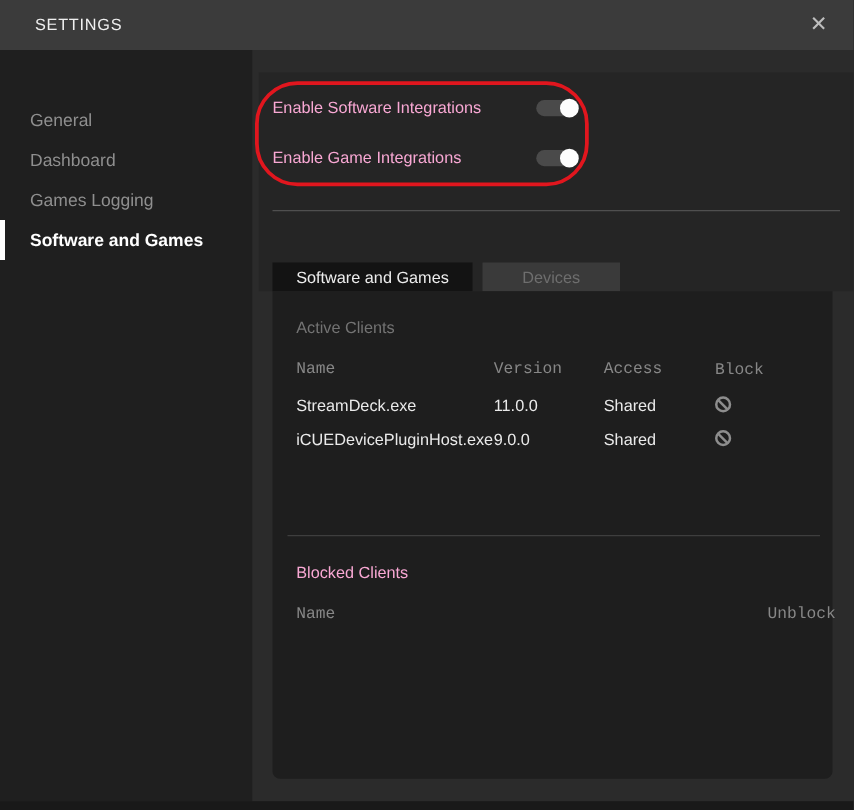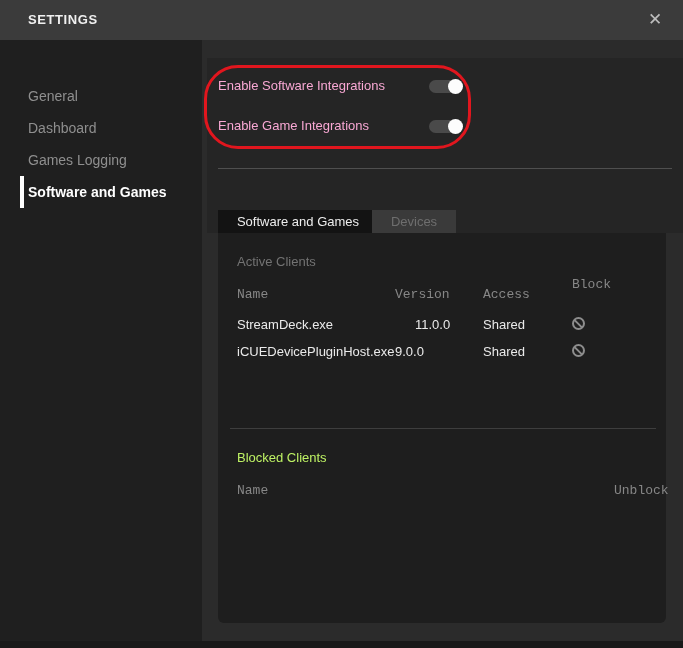--- a/index.html
+++ b/index.html
@@ -2,53 +2,53 @@
 <html><head>
 <meta charset="utf-8">
 <style>
   html,body{margin:0;padding:0;background:#2b2b2b;}
   *{box-sizing:border-box;font-family:"Liberation Sans",sans-serif;}
   .window{position:relative;width:683px;height:648px;background:#2b2b2b;overflow:hidden;}
 
   
   .titlebar{position:absolute;left:0;top:0;width:683px;height:40px;background:#3b3b3b;}
   .titlebar .title{position:absolute;left:28px;top:0;height:40px;line-height:40px;
-    color:#f0f0f0;font-size:13px;font-weight:bold;letter-spacing:.6px;}
+    color:#f0f0f0;font-size:13px;font-weight:normal;letter-spacing:.6px;}
   .close-btn{position:absolute;right:10px;top:2px;width:36px;height:36px;
     color:#bdbdbd;font-size:17px;line-height:36px;text-align:center;cursor:pointer;}
 
   
   .sidebar{position:absolute;left:0;top:40px;width:202px;height:601px;background:#1f1f1f;padding-top:40px;}
-  .side-item{position:relative;height:32px;line-height:32px;padding-left:8px;
-    font-size:14px;color:#8f8f8f;cursor:pointer;margin-left:20px;}
+  .side-item{position:relative;height:32px;line-height:32px;padding-left:24px;
+    font-size:14px;color:#8f8f8f;cursor:pointer;}
   .side-item.active{color:#ffffff;font-weight:bold;}
   .side-item .indicator{position:absolute;left:0;top:0;width:4px;height:32px;background:#ffffff;}
 
   
   .content{position:absolute;left:202px;top:40px;width:481px;height:601px;background:#2b2b2b;}
 
   .top-section{position:absolute;left:5px;top:18px;width:476px;height:175px;background:#252525;}
   .toggle-row{position:absolute;left:11px;width:454px;height:20px;}
   .toggle-row .lbl{position:absolute;left:0;top:0;font-size:13px;color:#f9a8d4;line-height:16px;}
   .toggle{position:absolute;left:211px;top:2px;width:32px;height:13px;border-radius:7px;
     background:#4a4a4a;cursor:pointer;}
   .toggle .knob{position:absolute;right:-2px;top:-1px;width:15px;height:15px;border-radius:50%;background:#fdfdfd;}
   .divider-top{position:absolute;left:11px;top:110px;width:454px;height:1px;background:#4f4f4f;}
 
   .tabs{position:absolute;left:11px;bottom:0;height:23px;}
   .tab{position:absolute;top:0;height:23px;line-height:23px;text-align:center;font-size:13px;cursor:pointer;}
   .tab.active{left:0;width:160px;background:#131313;color:#ededed;}
-  .tab.inactive{left:154px;width:84px;background:#3a3a3a;color:#6e6e6e;}
+  .tab.inactive{left:168px;width:110px;background:#3a3a3a;color:#6e6e6e;}
 
   
   .panel{position:absolute;left:16px;top:193px;width:448px;height:390px;background:#1e1e1e;
     border-radius:0 0 6px 6px;}
   .section-title{position:absolute;left:19px;font-size:13px;}
   .section-title.green{top:21px;color:#737373;}
-  .section-title.red{top:217px;color:#bef264;}
+  .section-title.red{top:217px;color:#f9a8d4;}
   .hdr{position:absolute;font-size:13px;color:#878787;font-family:Liberation Mono, monospace;}
   .cell{position:absolute;font-size:13px;color:#eaeaea;white-space:nowrap;}
   .c-name{left:19px;}.c-version{left:177px;}.c-access{left:265px;}.c-block{left:354px;}
   .divider-panel{position:absolute;left:12px;top:195px;width:426px;height:1px;background:#3e3e3e;}
 
   .block-icon{position:absolute;left:354px;width:13px;height:13px;border:2px solid #8d8d8d;
     border-radius:50%;cursor:pointer;}
   .block-icon::before{content:"";position:absolute;left:-1px;top:3.5px;width:11px;height:2px;
     background:#8d8d8d;transform:rotate(45deg);}
 
@@ -107,25 +107,25 @@
       </div>
     </div>
 
     <div class="panel">
 
       <div class="section-title green">Active Clients</div>
 
       <div class="hdr c-name" style="top:54px;">Name</div>
       <div class="hdr c-version" style="top:54px;">Version</div>
       <div class="hdr c-access" style="top:54px;">Access</div>
-      <div class="hdr c-block" style="top:44px;">Block</div>
+      <div class="hdr c-block" style="top:55px;">Block</div>
 
       <div>
         <div class="cell c-name" style="top:84px;">StreamDeck.exe</div>
-        <div class="cell c-version" style="top:84px;margin-left:20px;">11.0.0</div>
+        <div class="cell c-version" style="top:84px;">11.0.0</div>
         <div class="cell c-access" style="top:84px;">Shared</div>
         <span class="block-icon" style="top:84px;"></span>
       </div>
 
       <div>
         <div class="cell c-name" style="top:111px;">iCUEDevicePluginHost.exe</div>
         <div class="cell c-version" style="top:111px;">9.0.0</div>
         <div class="cell c-access" style="top:111px;">Shared</div>
         <span class="block-icon" style="top:111px;"></span>
       </div>

